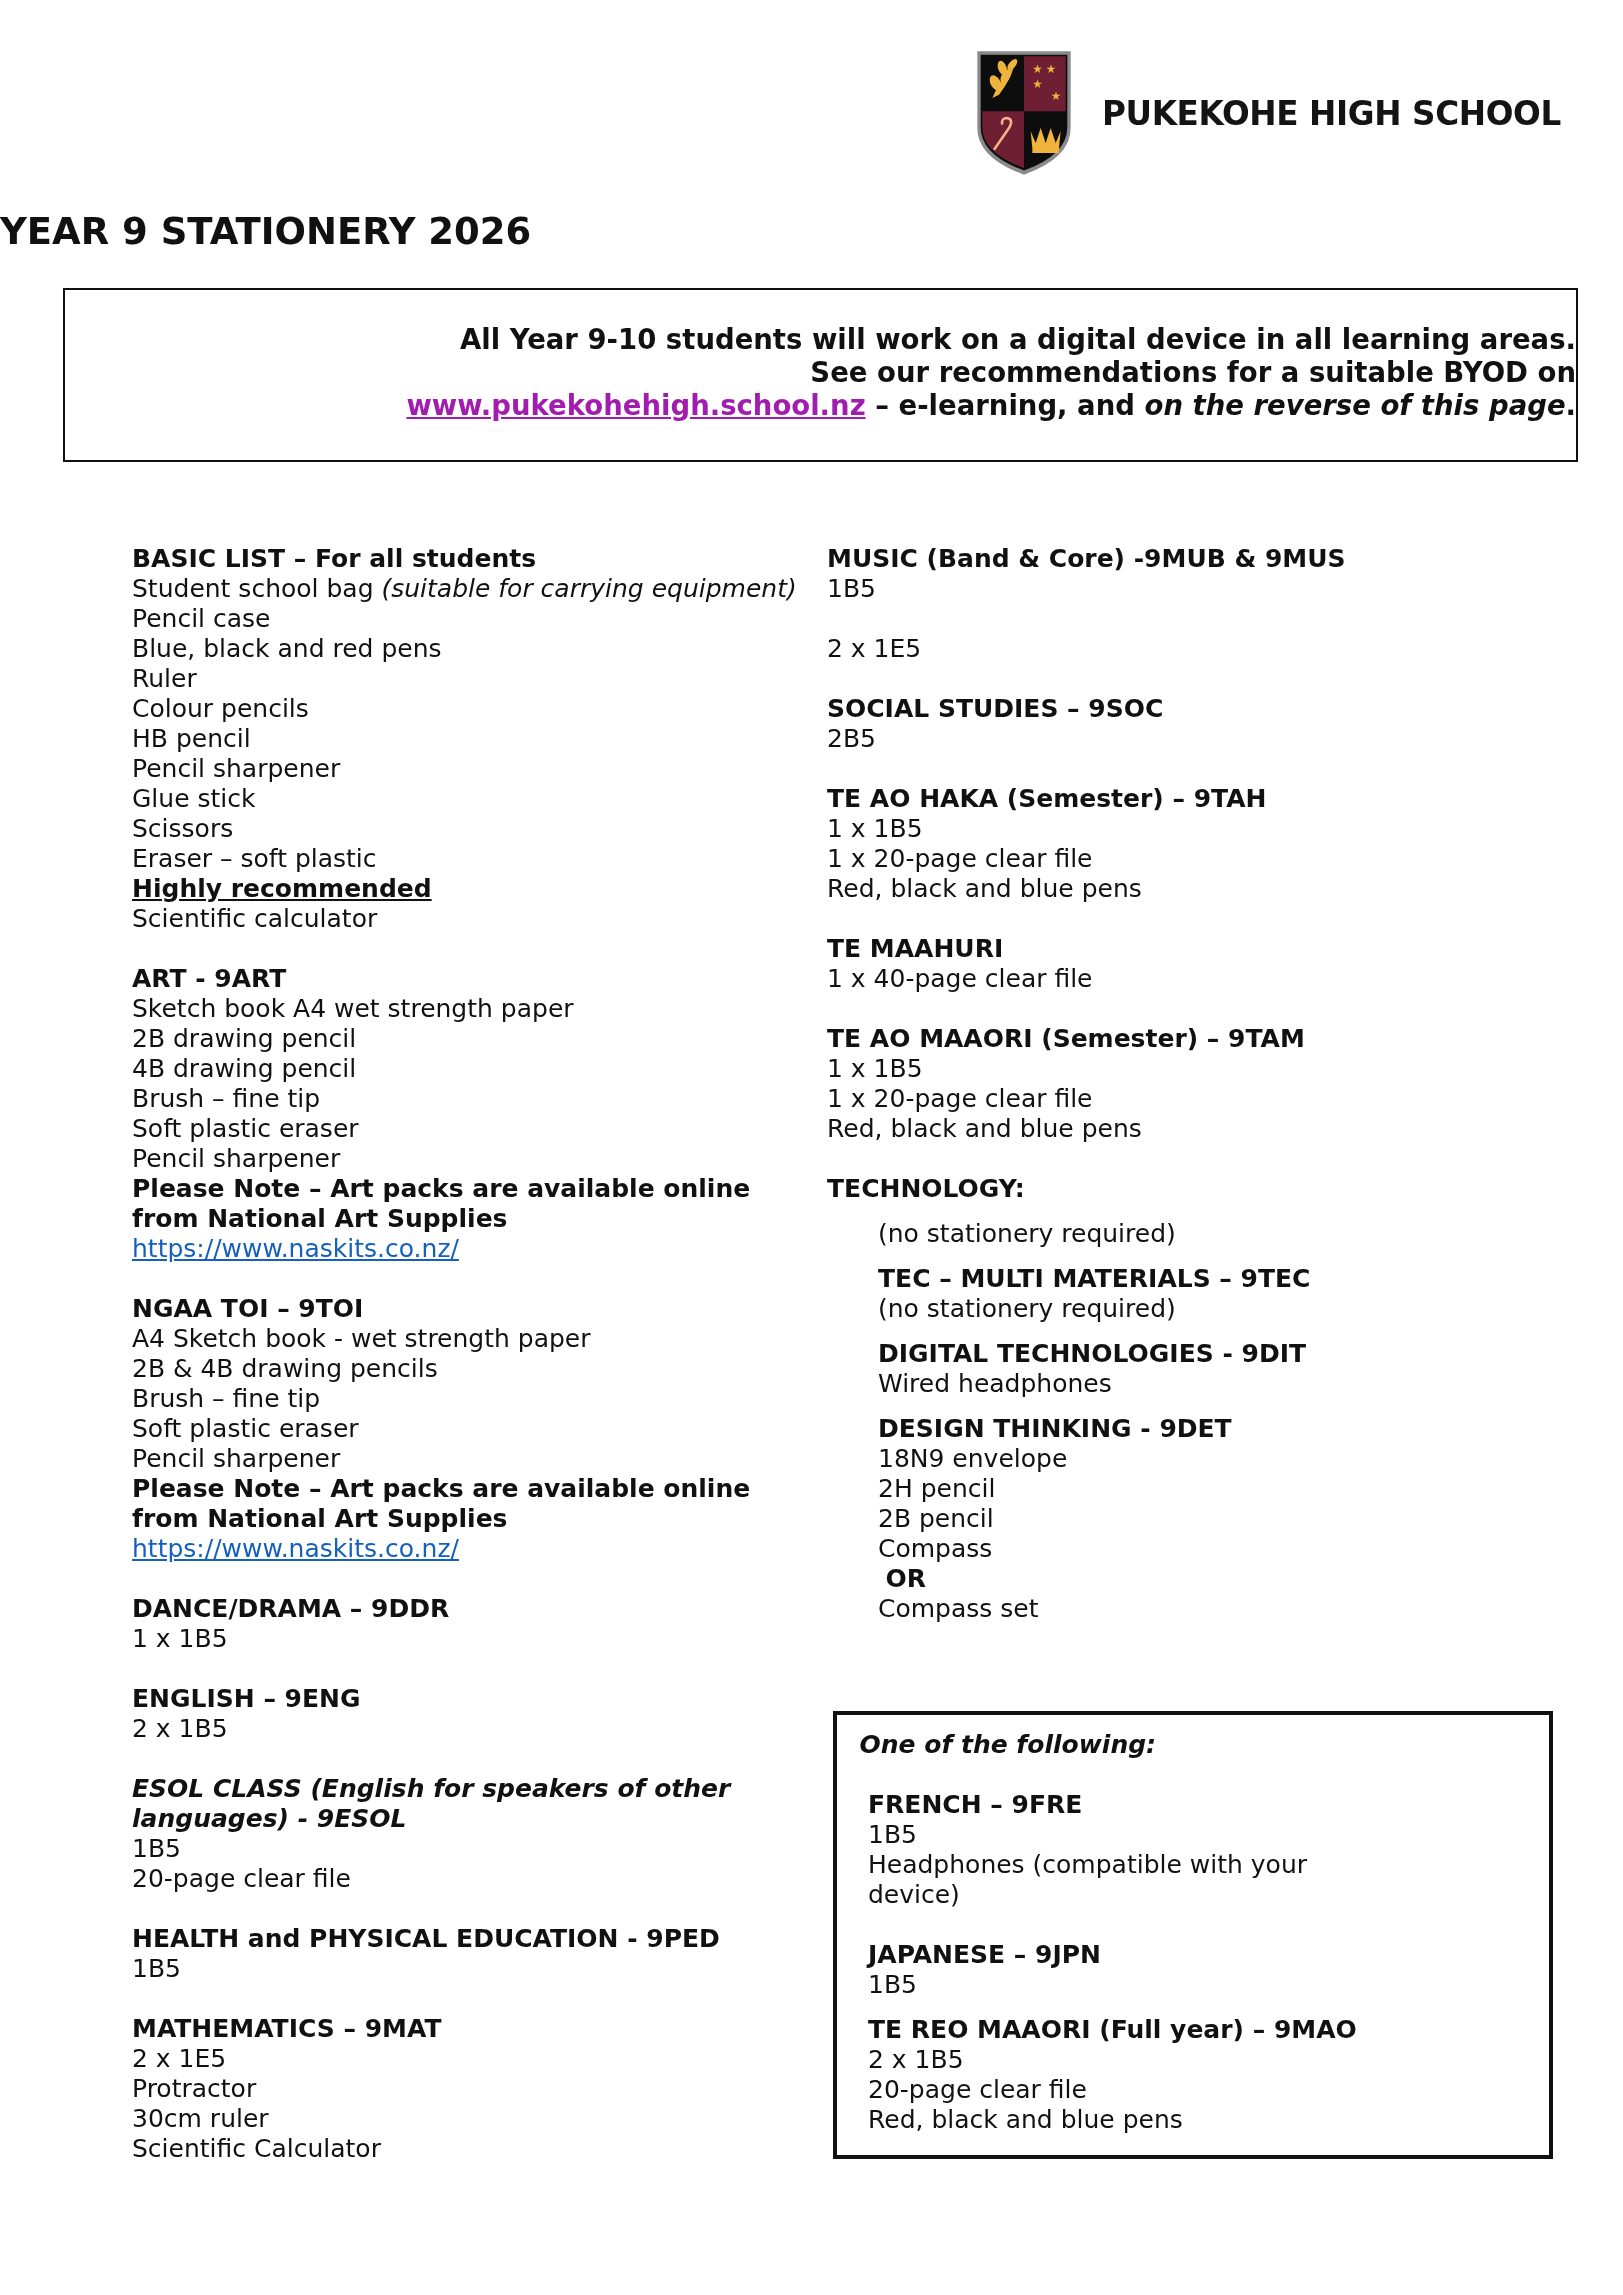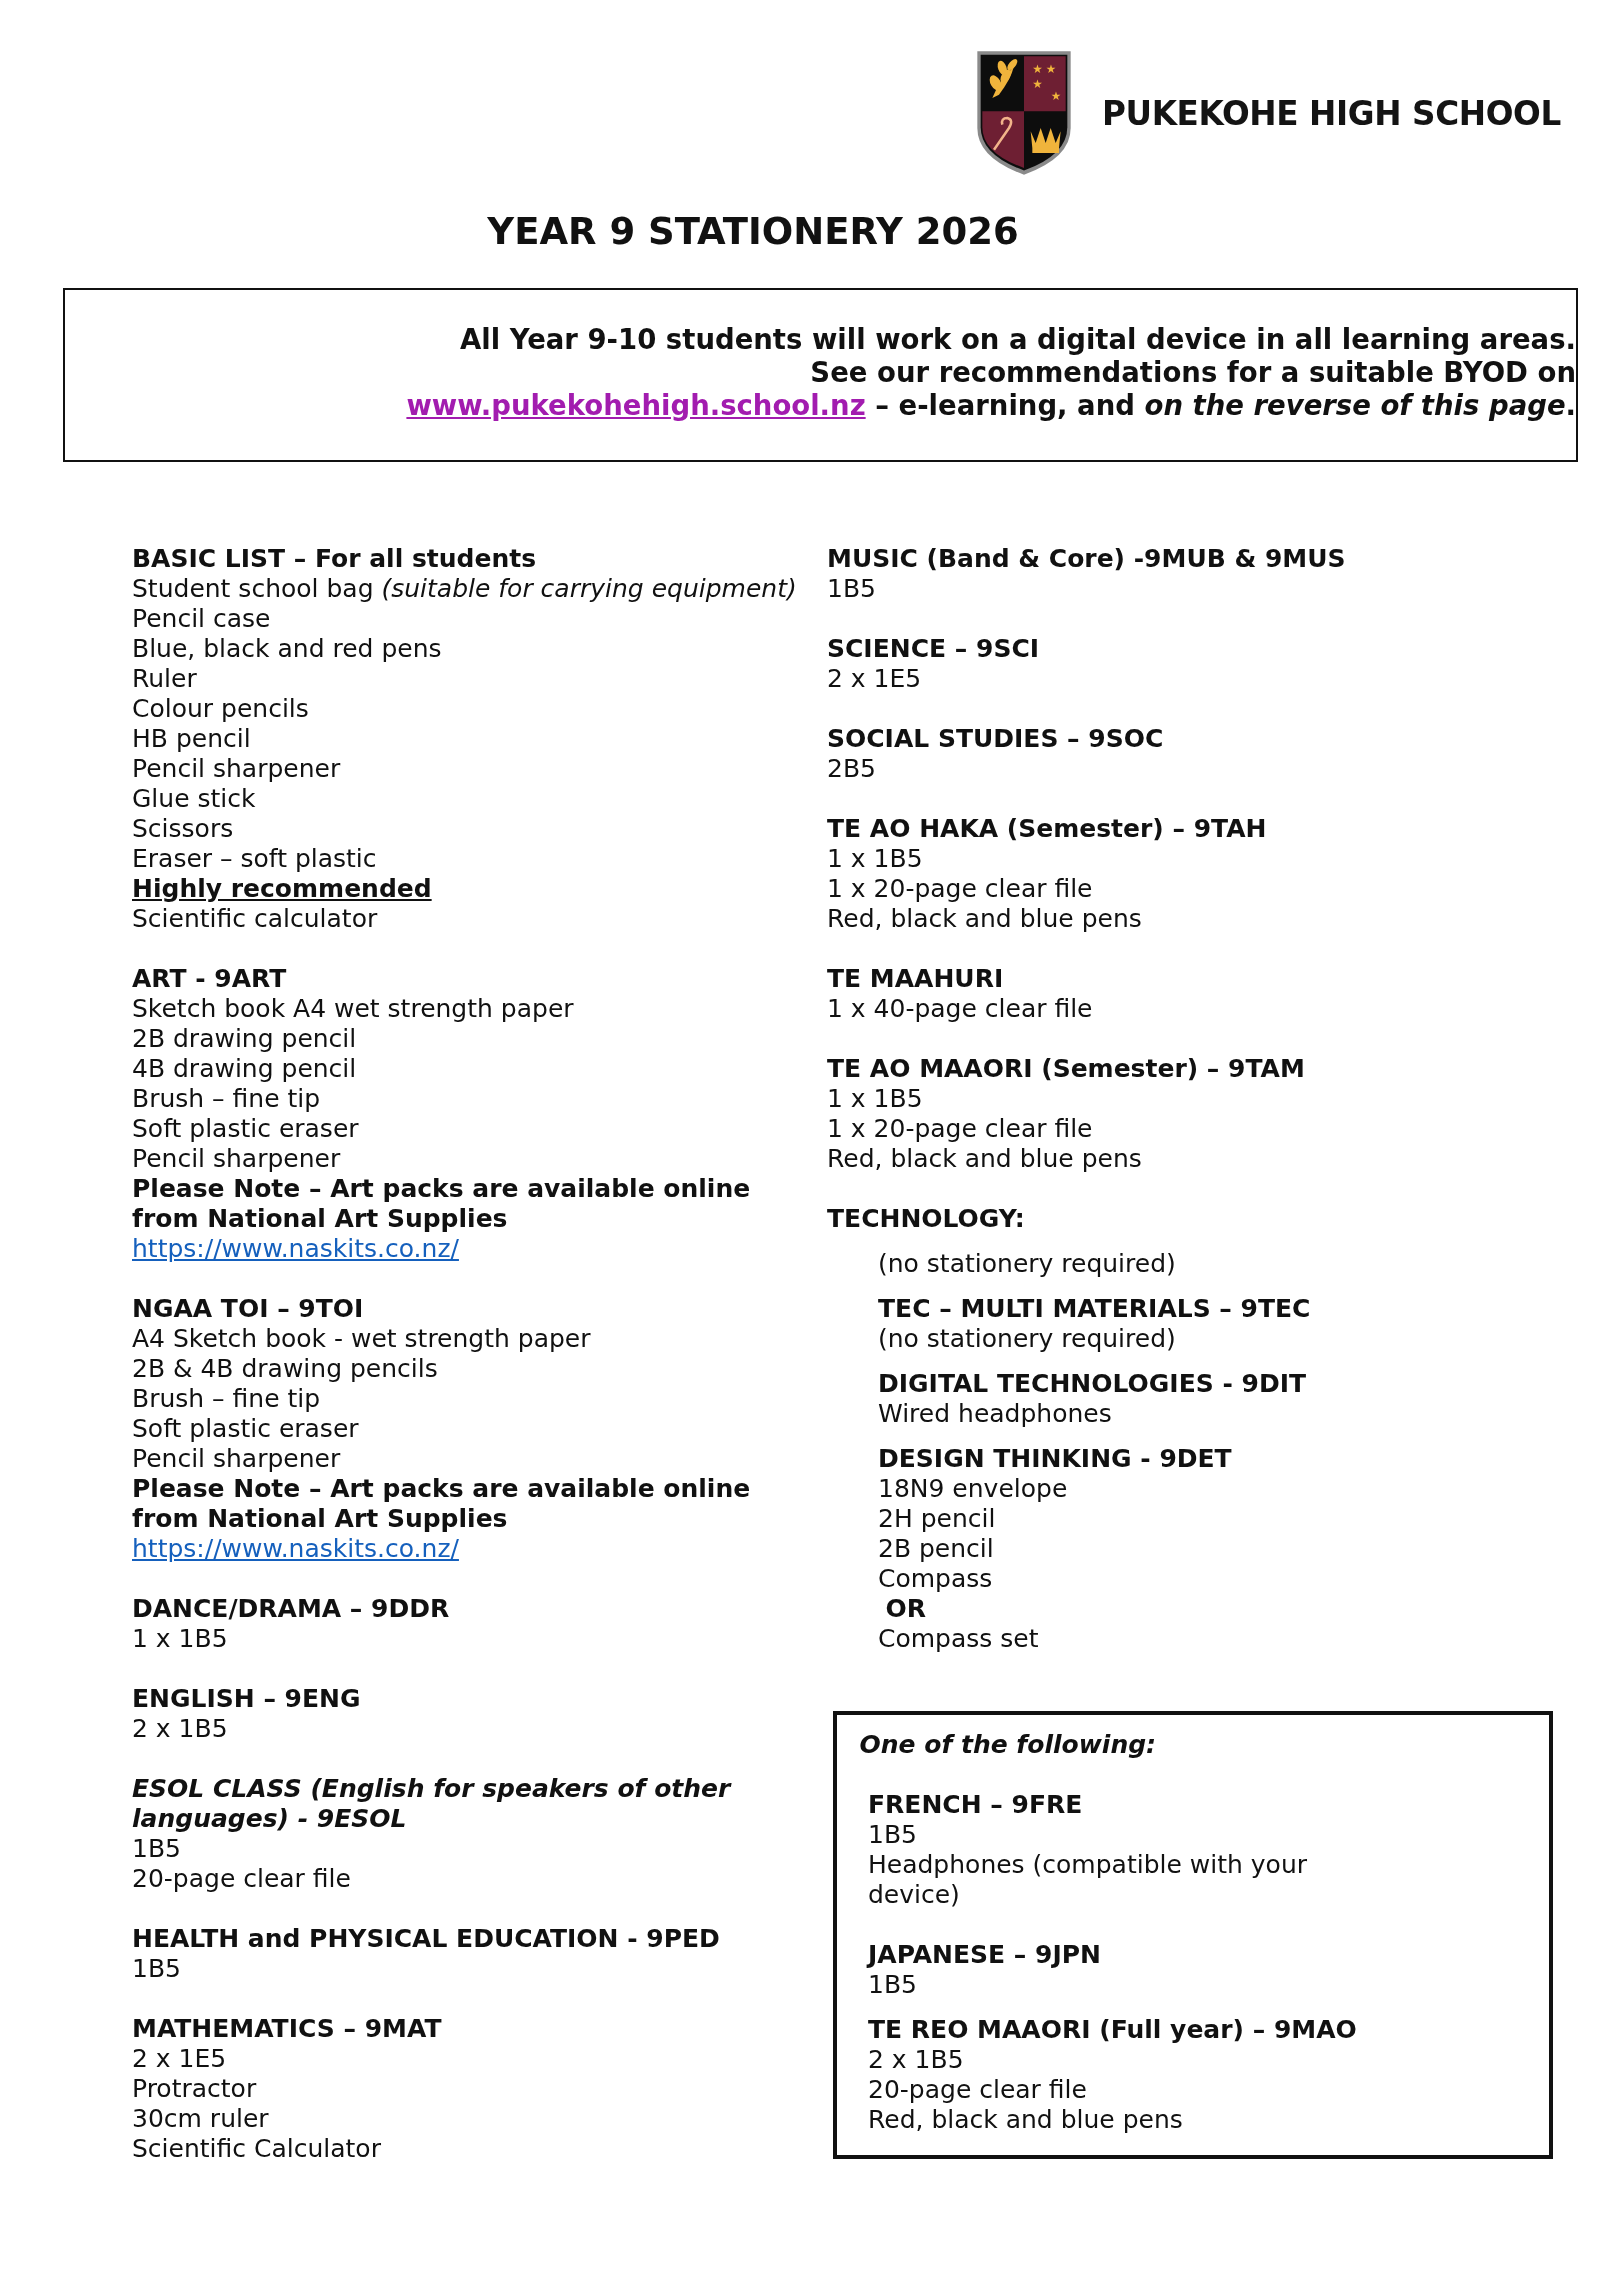--- a/index.html
+++ b/index.html
@@ -32,24 +32,24 @@
     font-weight: bold;
     font-size: 34px;
     letter-spacing: -0.4px;
     color: #141414;
     transform: scaleX(0.96);
     transform-origin: left center;
     white-space: nowrap;
   }
   .page-title {
     position: absolute;
-    left: 8px;
+    left: 0;
     width: 1490px;
     top: 210px;
-    text-align: center;
+    text-align: left;
     font-weight: bold;
     font-size: 37px;
     letter-spacing: 0px;
     color: #111;
   }
   .notice-box {
     position: absolute;
     left: 63px;
     top: 288px;
     width: 1511px;
@@ -239,21 +239,20 @@
 </div>
 
 <div class="col col-right">
 
   <div class="section">
     <div class="heading">MUSIC (Band &amp; Core) -9MUB &amp; 9MUS</div>
     <div class="item">1B5</div>
   </div>
 
   <div class="section">
-    <div class="heading">SCIENCE – 9SCI</div>
     <div class="item">2 x 1E5</div>
   </div>
 
   <div class="section">
     <div class="heading">SOCIAL STUDIES – 9SOC</div>
     <div class="item">2B5</div>
   </div>
 
   <div class="section">
     <div class="heading">TE AO HAKA (Semester) – 9TAH</div>

